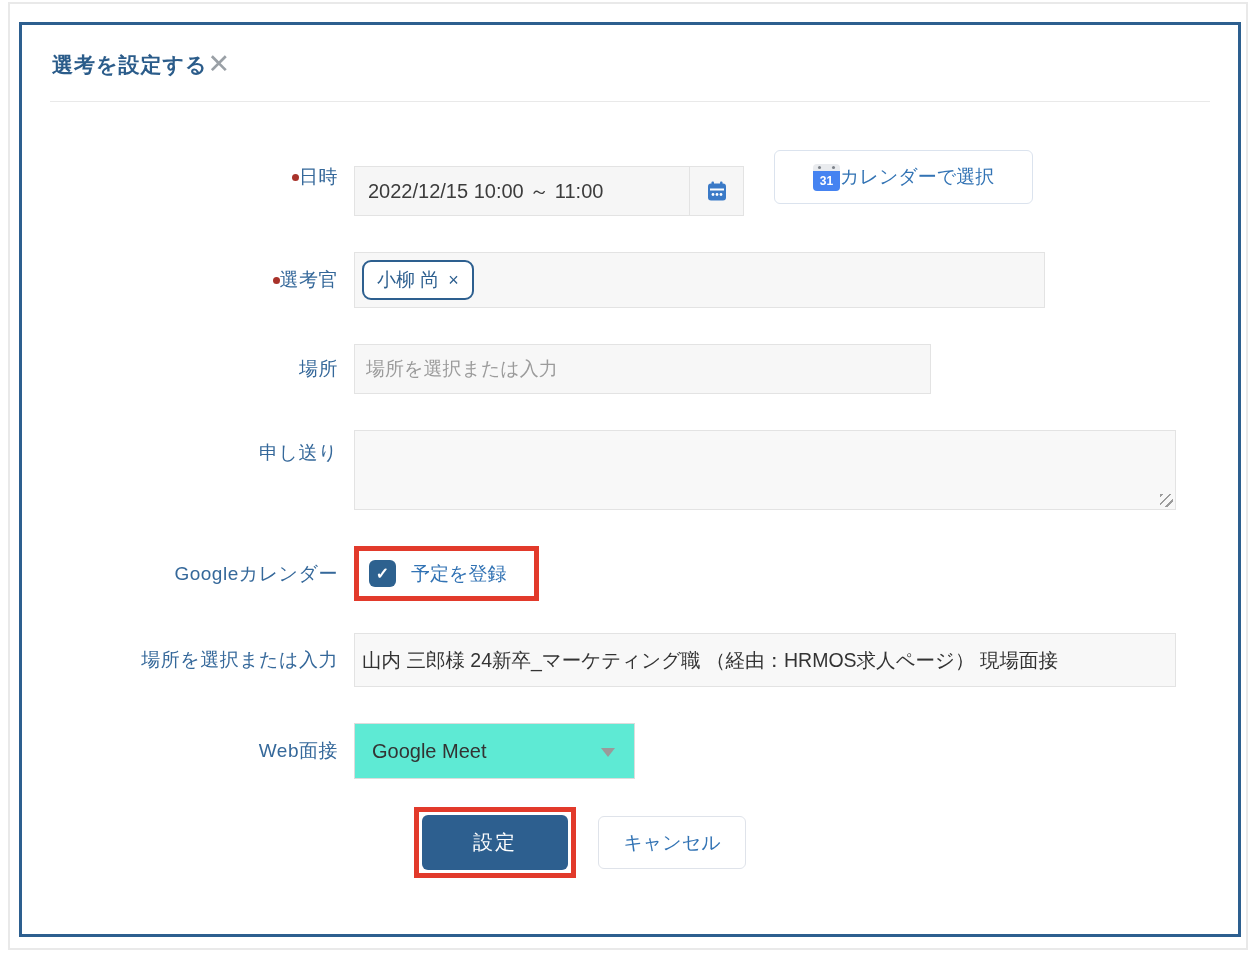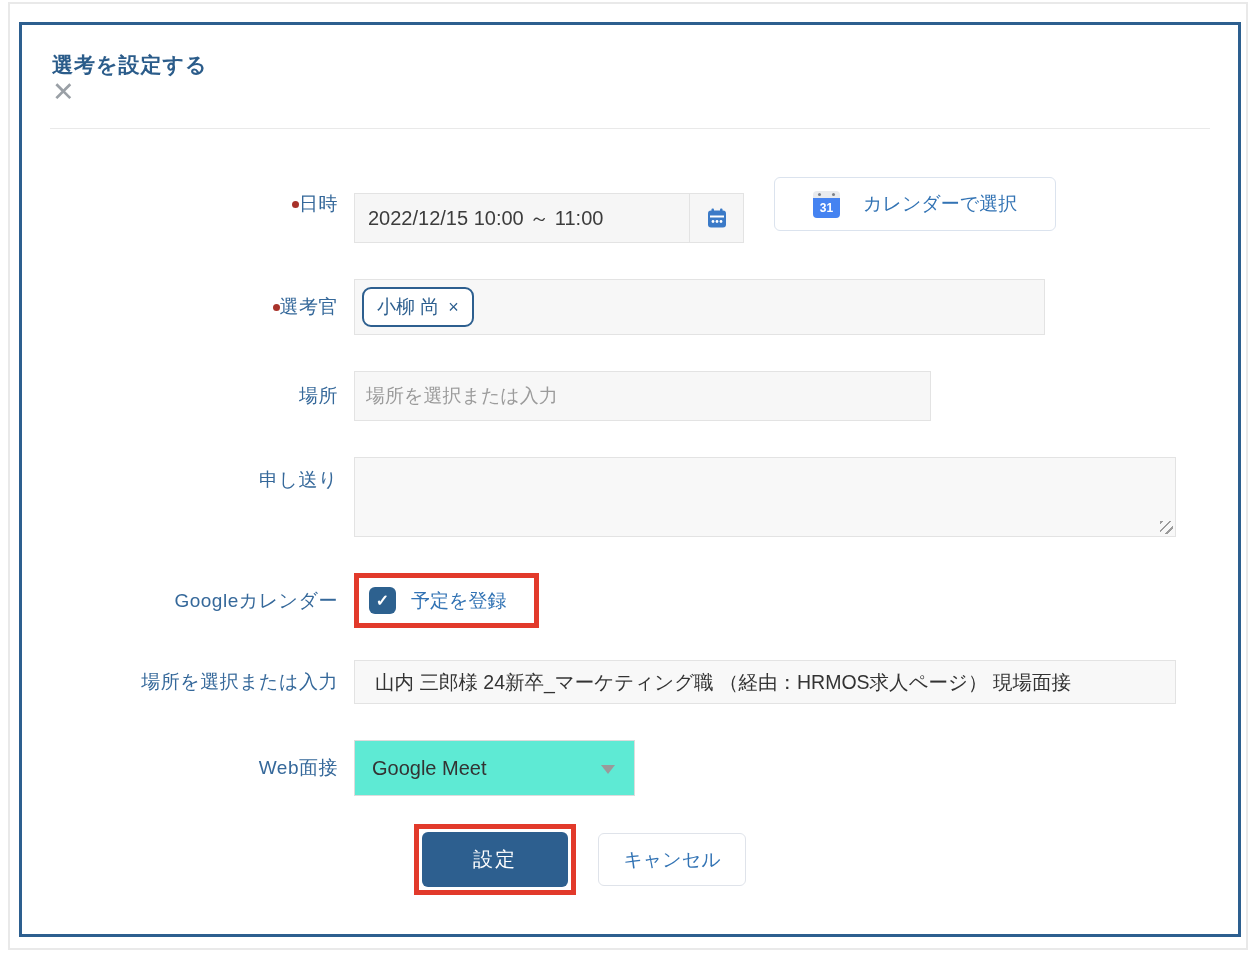--- a/index.html
+++ b/index.html
@@ -3,42 +3,42 @@
 <meta charset="utf-8">
 <style>
   * { margin:0; padding:0; box-sizing:border-box; }
   html,body { width:1256px; height:962px; background:#ffffff;
     font-family:"Liberation Sans", sans-serif; }
   .frame { position:absolute; left:8px; top:2px; width:1240px; height:948px;
     border:2px solid #e9e9e9; background:#fff; }
   .dialog { position:absolute; left:9px; top:18px; width:1222px; height:915px;
     border:3px solid #2d5f8f; background:#fff; }
 
-  .dialog-header { display:flex; justify-content:space-between; align-items:flex-start;
-    padding:26px 42px 0 30px;flex-direction:column; }
+  .dialog-header { display:flex; align-items:flex-start;
+    padding:26px 42px 0 30px; }
   .dialog-title { font-size:21px; font-weight:bold; color:#2b5c8a; letter-spacing:1px; }
   .close-btn { font-size:27px; color:#9aa0a6; line-height:1; cursor:pointer; font-weight:400; }
   .header-divider { border:none; border-top:1px solid #e9e9e9; margin:22px 28px 0 28px; }
 
   .form { padding-top:36px; }
   .row { display:flex; align-items:center; margin-bottom:36px; }
   .label-col { width:332px; flex:none; display:flex; justify-content:flex-end;
     align-items:center; padding-right:16px; }
   .field-label { font-size:19px; color:#35689a; letter-spacing:0.5px; white-space:nowrap; }
   .req-dot { width:7px; height:7px; border-radius:50%; background:#a8322a; flex:none; }
 
   
   .input-group { display:flex; height:50px; border:1px solid #e3e3e3; background:#f6f6f6;margin-top:28px; }
   .date-text { width:334px; display:flex; align-items:center; padding:0 13px;
     font-size:20px; color:#3c3c3c; white-space:nowrap; overflow:hidden; }
   .date-addon { width:54px; border-left:1px solid #e3e3e3; display:flex;
     align-items:center; justify-content:center; cursor:pointer; }
   .gcal-select-btn { margin-left:30px; height:54px; padding:0 38px; background:#fff;
     border:1px solid #dbe3ee; border-radius:6px; display:flex; align-items:center;
-    gap:23px; font-size:19px; color:#3273b4; cursor:pointer; }
+    gap:0; font-size:19px; color:#3273b4; cursor:pointer; }
   .gcal-icon { width:27px; height:27px; border-radius:4px; overflow:hidden; flex:none; }
   .gcal-icon .gcal-top { height:7px; background:#e9ebee; display:flex; align-items:center;
     justify-content:space-between; padding:0 5px; }
   .gcal-icon .gcal-top i { width:3px; height:3px; border-radius:50%; background:#7d8289; }
   .gcal-icon .gcal-body { height:20px; background:#4583f1; color:#fff; font-size:12px;
     font-weight:bold; display:flex; align-items:center; justify-content:center; }
 
   
   .field-box { width:691px; height:56px; background:#f7f7f7; border:1px solid #e3e3e3;
     display:flex; align-items:center; padding:8px 7px; }
@@ -64,22 +64,22 @@
 
   
   .highlight-box { border:5px solid #e23a2b; display:inline-flex; align-items:center;
     gap:15px; padding:9px 28px 9px 10px; }
   .checkbox { width:27px; height:27px; border-radius:6px; background:#2d618f; color:#fff;
     font-size:16px; font-weight:bold; display:flex; align-items:center;
     justify-content:center; cursor:pointer; flex:none; }
   .checkbox-label { font-size:19px; color:#3273b4; white-space:nowrap; }
 
   
-  .wide-input { width:822px; height:44px; background:#f8f8f8; border:1px solid #e3e3e3;
-    display:flex; align-items:center; padding:0 20px; overflow:hidden; }
+  .wide-input { width:822px; height:54px; background:#f8f8f8; border:1px solid #e3e3e3;
+    display:flex; align-items:center; padding:0 7px; overflow:hidden; }
   .wide-input span { font-size:19.5px; color:#333; white-space:nowrap; }
 
   
   .select-box { position:relative; width:281px; height:56px; background:#5eead4;
     border:1px solid #dcdcdc; display:flex; align-items:center; padding:0 17px;
     font-size:20px; color:#333; cursor:pointer; }
   .select-caret { position:absolute; right:19px; top:24px; width:0; height:0;
     border-left:7px solid transparent; border-right:7px solid transparent;
     border-top:9px solid #9a9a9a; }
 

